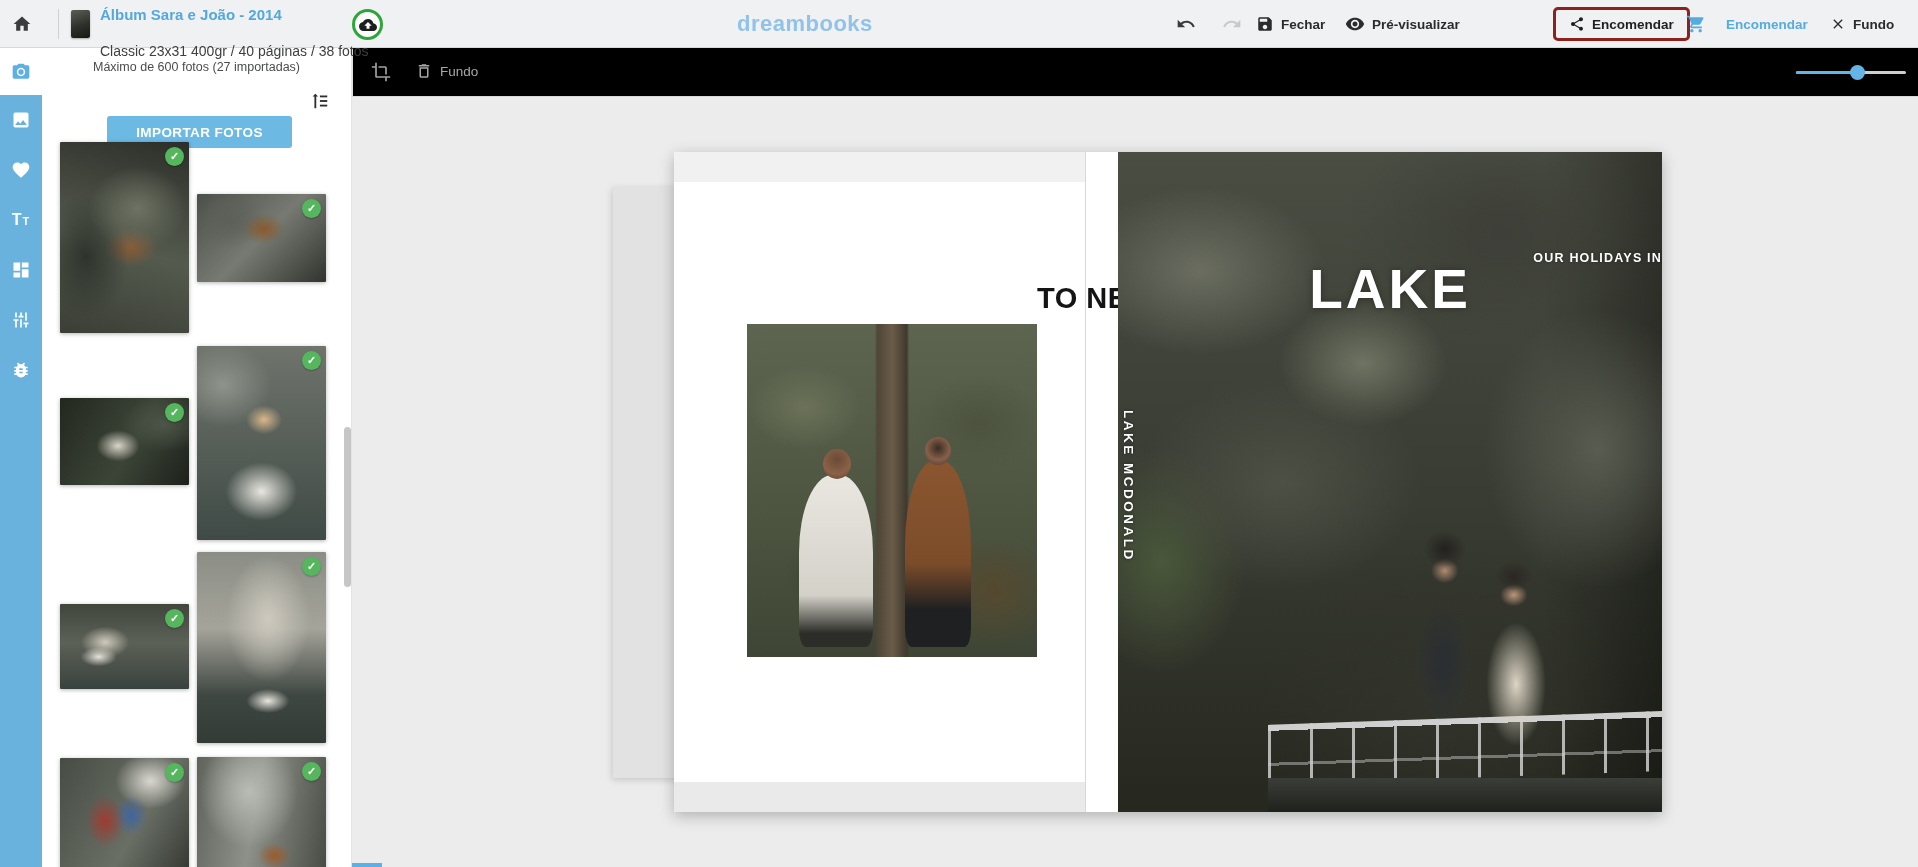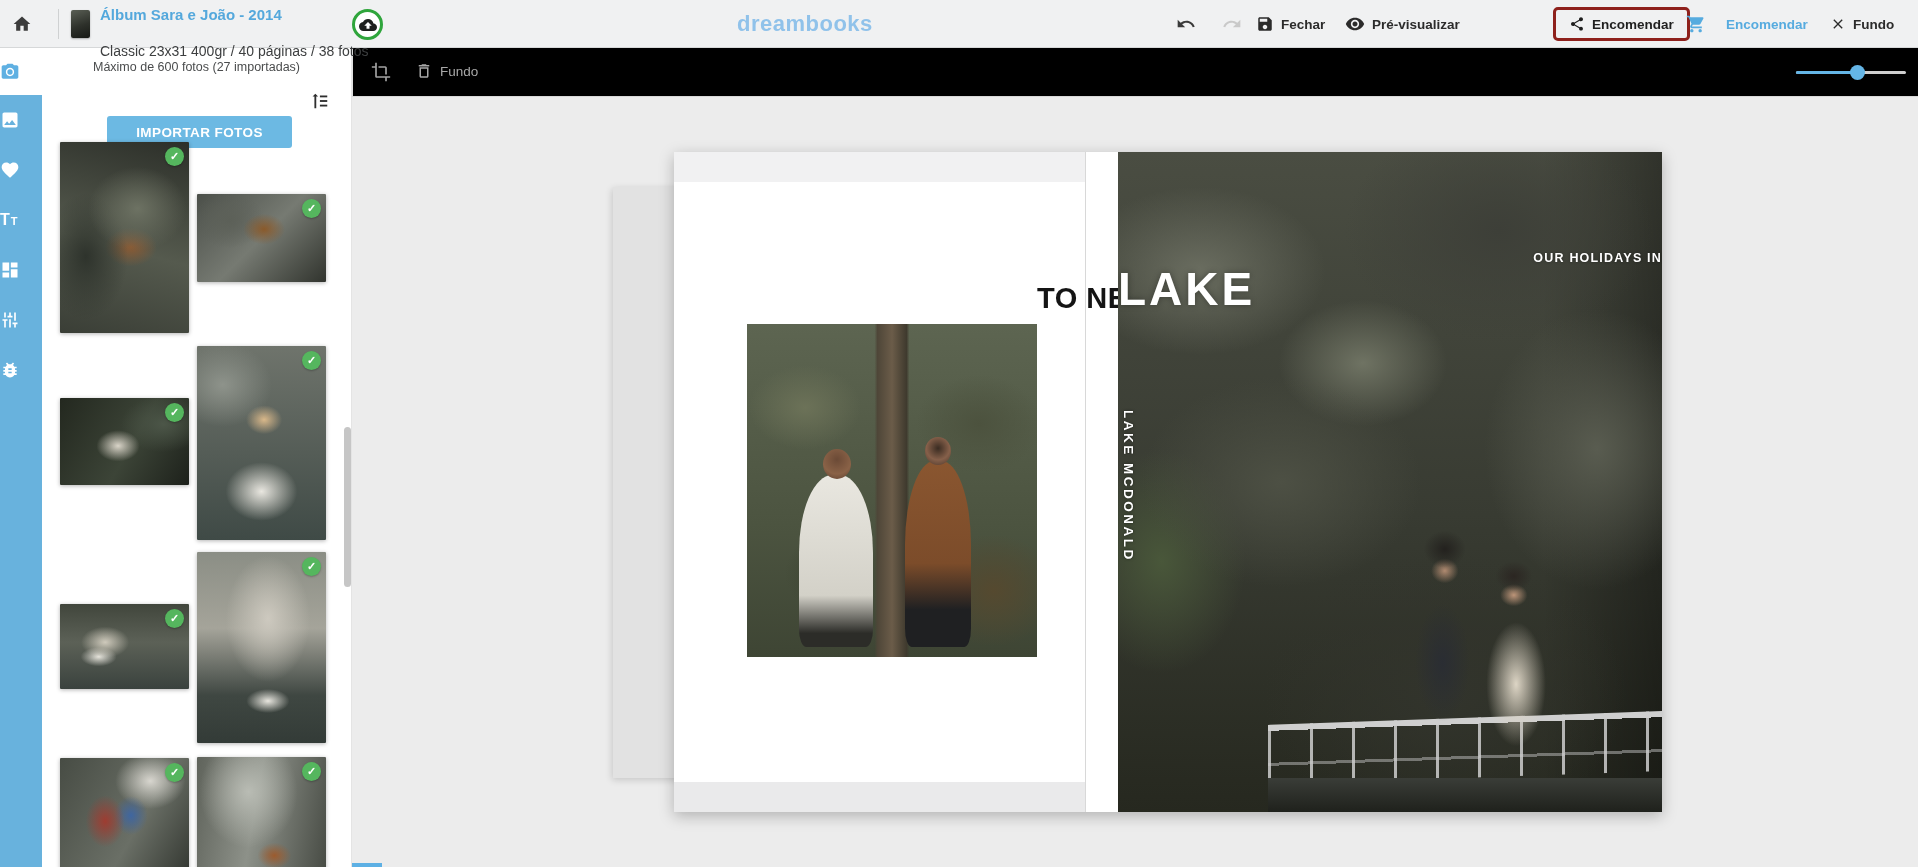--- a/index.html
+++ b/index.html
@@ -26,21 +26,21 @@
   .redo-btn.disabled{color:#c9c9c9;cursor:default;}
   .save-btn{left:1256px;}
   .preview-btn{left:1345px;}
   .share-wrap{position:absolute;left:1553px;top:7px;height:34px;border:3px solid #8e211c;border-radius:5px;
     display:flex;align-items:center;gap:7px;padding:0 13px;font-size:13.5px;font-weight:600;color:#1f1f1f;cursor:pointer;}
   .order-btn{left:1686px;color:#56abdf;gap:20px;}
   .close-btn{left:1830px;}
 
   
   .sidebar{position:absolute;left:0;top:48px;width:42px;height:819px;background:#68b2dd;z-index:30;}
-  .side-slot{width:42px;height:50px;display:flex;align-items:center;justify-content:flex-start;color:#fff;cursor:pointer;}
+  .side-slot{width:42px;height:50px;display:flex;align-items:center;justify-content:center;color:#fff;cursor:pointer;}
   .side-slot.active{height:47px;background:#fff;color:#5fb0e2;}
   .tt-glyph{font-weight:700;font-size:16px;font-variant:small-caps;letter-spacing:1px;}
   .tune-rot{transform:rotate(90deg);}
 
   
   .panel{position:absolute;left:42px;top:48px;width:310px;height:819px;background:#fff;border-right:1px solid #e4e4e4;overflow:hidden;z-index:20;}
   .limit-text{position:absolute;left:0;top:12px;width:100%;text-align:center;font-size:12.5px;color:#4a4c4d;}
   .import-btn{position:absolute;left:65px;top:36px;width:185px;height:32px;background:#6cb9e3;color:#fff;border:none;
     border-radius:3px;font-size:13.5px;font-weight:700;letter-spacing:.4px;font-family:inherit;cursor:pointer;margin-top:32px;}
   .sort-btn{position:absolute;left:266px;top:42px;width:24px;height:24px;color:#2e2e2e;cursor:pointer;}
@@ -124,22 +124,22 @@
     radial-gradient(200px 150px at 30% 50%,#4d5044 0%,transparent 70%),
     radial-gradient(120px 160px at 8% 62%,#49573a 0%,transparent 70%),
     radial-gradient(260px 200px at 60% 82%,#32342c 0%,transparent 70%),
     radial-gradient(120px 90px at 45% 32%,#6f7363 0%,transparent 70%),
     linear-gradient(to right,rgba(0,0,0,0) 78%,rgba(0,0,0,.35) 100%),
     linear-gradient(#4a4d42 0%,#383b32 55%,#26281f 100%);}
   .spine-title{position:absolute;left:3px;top:258px;height:200px;writing-mode:vertical-rl;color:#fff;
     font-size:13.5px;font-weight:700;letter-spacing:2.5px;text-shadow:0 0 3px rgba(0,0,0,.5);cursor:pointer;}
   .fc-kicker{position:absolute;left:0;right:0;top:99px;text-align:right;color:#fff;font-size:12.5px;
     font-weight:700;letter-spacing:1.2px;text-shadow:0 0 3px rgba(0,0,0,.4);cursor:pointer;}
-  .fc-title{position:absolute;left:0;right:0;top:92px;text-align:left;color:#fff;font-weight:700;
-    font-size:46px;line-height:90px;letter-spacing:3px;text-shadow:0 0 6px rgba(0,0,0,.35);cursor:pointer;}
+  .fc-title{position:absolute;left:0;right:0;top:92px;text-align:center;color:#fff;font-weight:700;
+    font-size:55px;line-height:90px;letter-spacing:3px;text-shadow:0 0 6px rgba(0,0,0,.35);cursor:pointer;}
   .railing{position:absolute;left:150px;right:0;top:566px;height:60px;transform:skewY(-2deg);background:
     linear-gradient(#cfcfcf 0 6px,rgba(0,0,0,0) 6px),
     repeating-linear-gradient(90deg,rgba(205,205,205,.85) 0 3px,rgba(0,0,0,0) 3px 42px),
     linear-gradient(rgba(0,0,0,0) 0 38px,rgba(190,190,190,.5) 38px 41px,rgba(0,0,0,0) 41px);}
   .walkway{position:absolute;left:150px;right:0;bottom:0;height:34px;background:linear-gradient(#3a3d38,#1f211c);}
   .cover-people{position:absolute;right:70px;bottom:36px;width:230px;height:270px;background:
     radial-gradient(34px 30px at 36% 16%,#23211e 0%,transparent 62%),
     radial-gradient(22px 20px at 36% 24%,#b08a70 0%,transparent 62%),
     radial-gradient(44px 95px at 35% 58%,#2a2d33 0%,transparent 62%),
     radial-gradient(30px 24px at 66% 26%,#2b2622 0%,transparent 62%),

